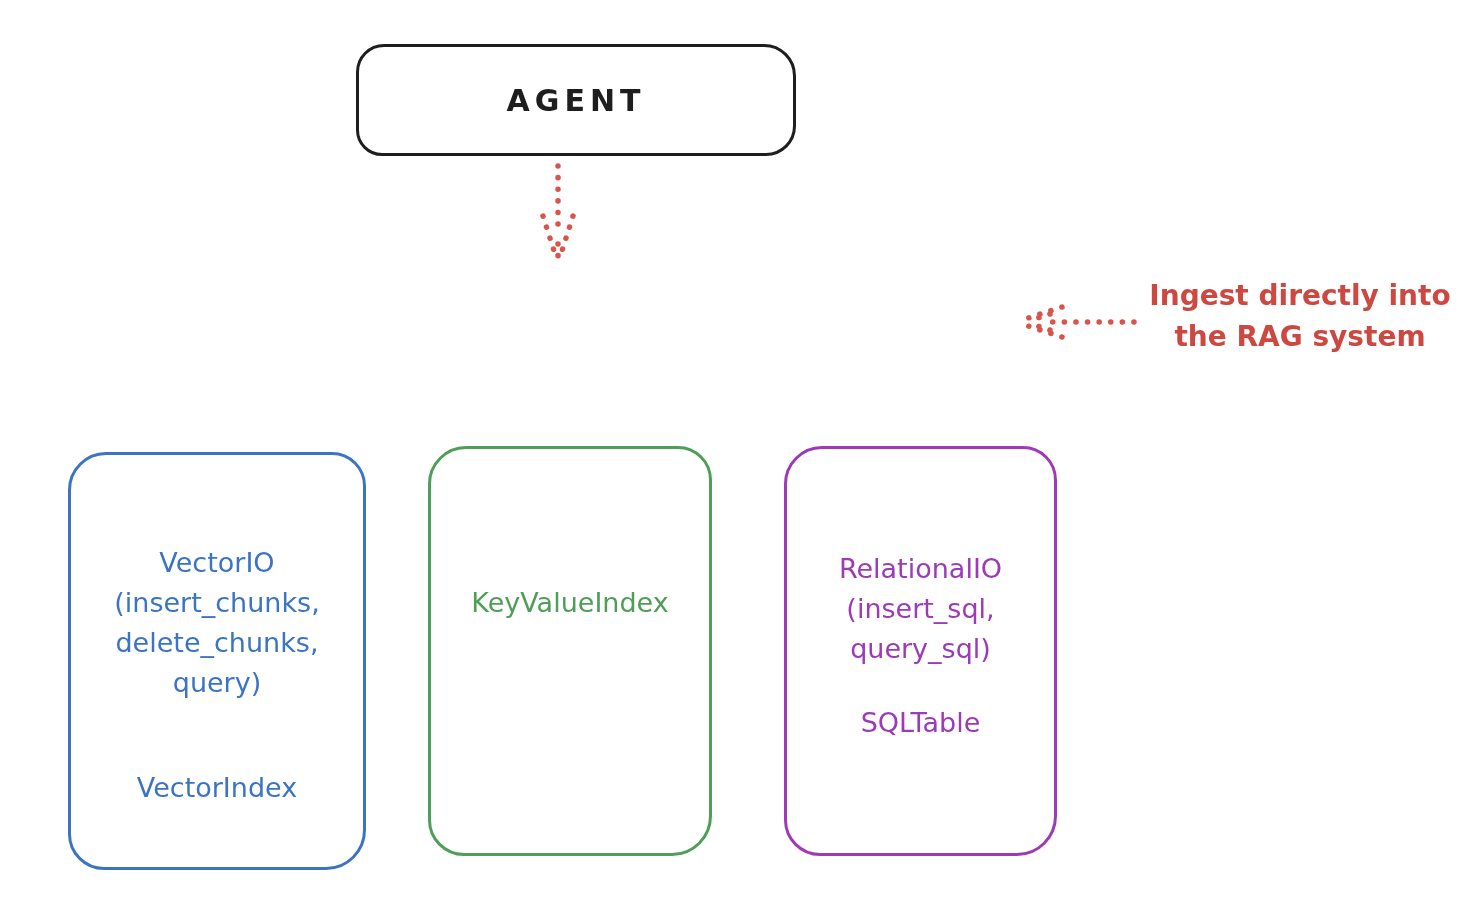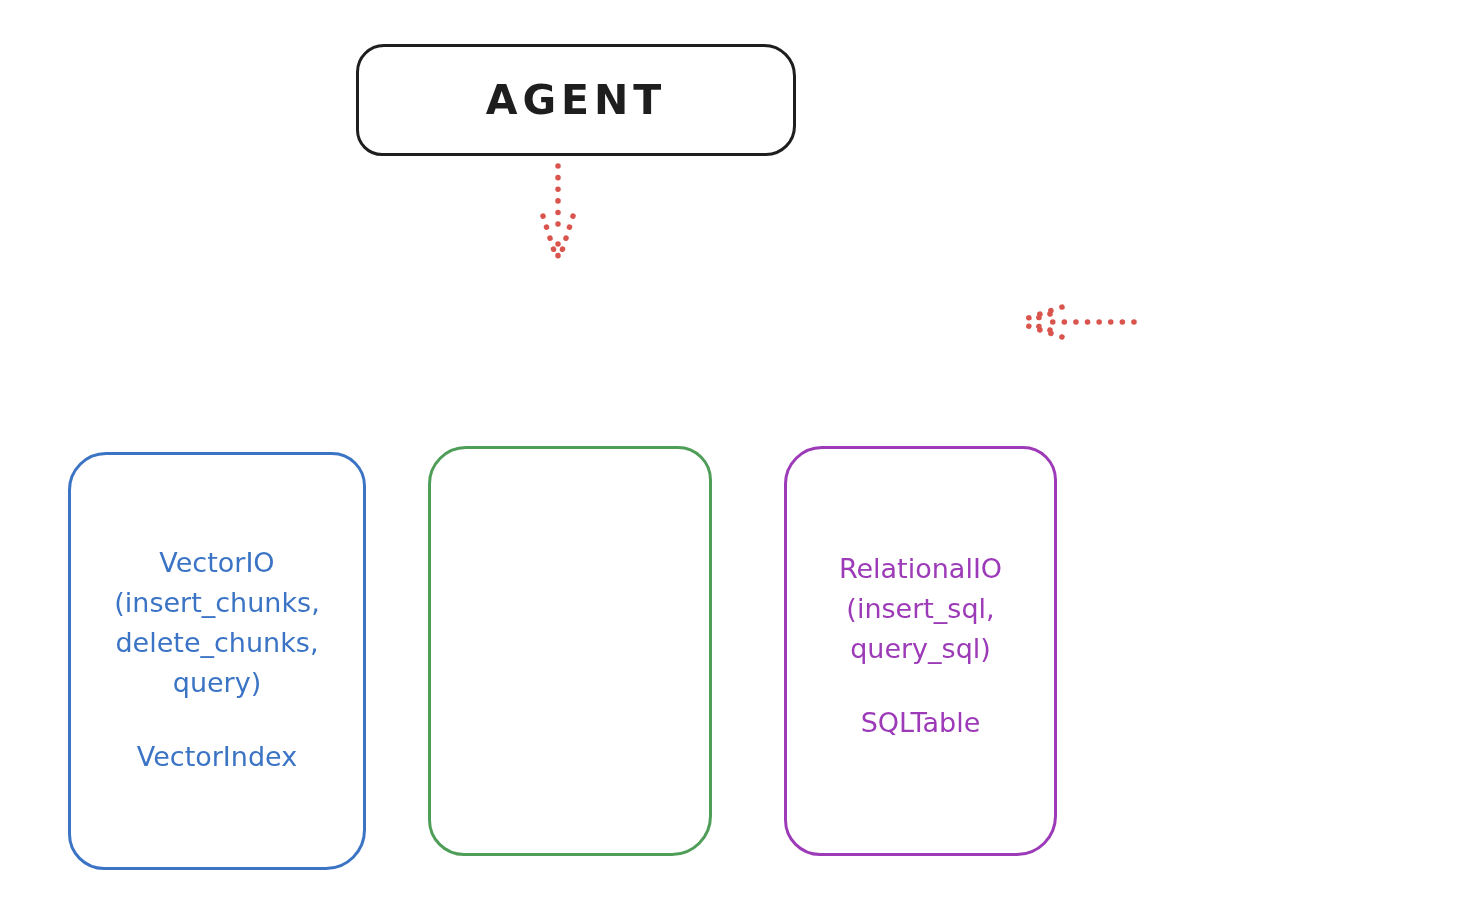--- a/index.html
+++ b/index.html
@@ -18,34 +18,34 @@
     background: #ffffff;
     display: flex; align-items: center; justify-content: center;
   }
   .black-node {
     border: 3.5px solid #1e1e1e;
     border-radius: 30px;
   }
   #agent-node { left: 356px; top: 44px; width: 440px; height: 112px; border-radius: 28px 32px 30px 26px; }
   #rag-node   { left: 158px; top: 270px; width: 822px; height: 124px; border-radius: 30px 26px 32px 28px; }
   .node-label {
-    font-size: 41px; color: #1e1e1e;
+    font-size: 30px; color: #1e1e1e;
   }
   #agent-node .node-label { letter-spacing: 5px; font-weight: bold; }
 
   .storage-box {
     position: absolute;
     box-sizing: border-box;
     background: #ffffff;
     border: 3px solid;
     border-radius: 38px 34px 40px 36px;
     display: flex; flex-direction: column; align-items: center;
     text-align: center;
   }
-  #vector-box     { left: 68px;  top: 452px; width: 298px; height: 418px; padding-top: 88px; }
+  #vector-box     { left: 68px;  top: 452px; width: 298px; height: 418px; padding-top: 88px; gap: 31px; }
   #keyvalue-box   { left: 428px; top: 446px; width: 284px; height: 410px; padding-top: 100px; }
   #relational-box { left: 784px; top: 446px; width: 273px; height: 410px; padding-top: 100px; }
 
   .storage-title {
     font-size: 27px; line-height: 40px;
     white-space: pre-line;
   }
   .storage-index {
     font-size: 27px; margin-top: 38px;
   }
@@ -89,30 +89,33 @@
       <g stroke="currentColor" stroke-width="5.5" stroke-linecap="round" stroke-dasharray="0.1 11.5" fill="none">
         <line x1="120" y1="22" x2="34" y2="22"></line>
         <line x1="48" y1="7" x2="8" y2="20"></line>
         <line x1="48" y1="37" x2="8" y2="24"></line>
         <line x1="36" y1="14" x2="14" y2="21"></line>
         <line x1="36" y1="30" x2="14" y2="23"></line>
       </g>
     </svg>
   </div>
 
+  <div class="annotation" style="color: rgb(204, 72, 64);">Ingest directly into
+the RAG system</div>
 
   <div class="storage-box" id="vector-box" style="border-color: rgb(59, 116, 196);">
     <div class="storage-title" style="color: rgb(59, 116, 196);">VectorIO
 (insert_chunks,
 delete_chunks,
 query)</div>
     <div class="storage-index" style="color: rgb(59, 116, 196);">VectorIndex</div>
   </div>
 
   <div class="storage-box" id="keyvalue-box" style="border-color: rgb(79, 158, 88);">
+    <div class="storage-index" style="color: rgb(79, 158, 88);">KeyValueIndex</div>
   </div>
 
   <div class="storage-box" id="relational-box" style="border-color: rgb(156, 58, 184);">
     <div class="storage-title" style="color: rgb(156, 58, 184);">RelationalIO
 (insert_sql,
 query_sql)</div>
     <div class="storage-index" style="color: rgb(156, 58, 184);">SQLTable</div>
   </div>
 
 </div>

